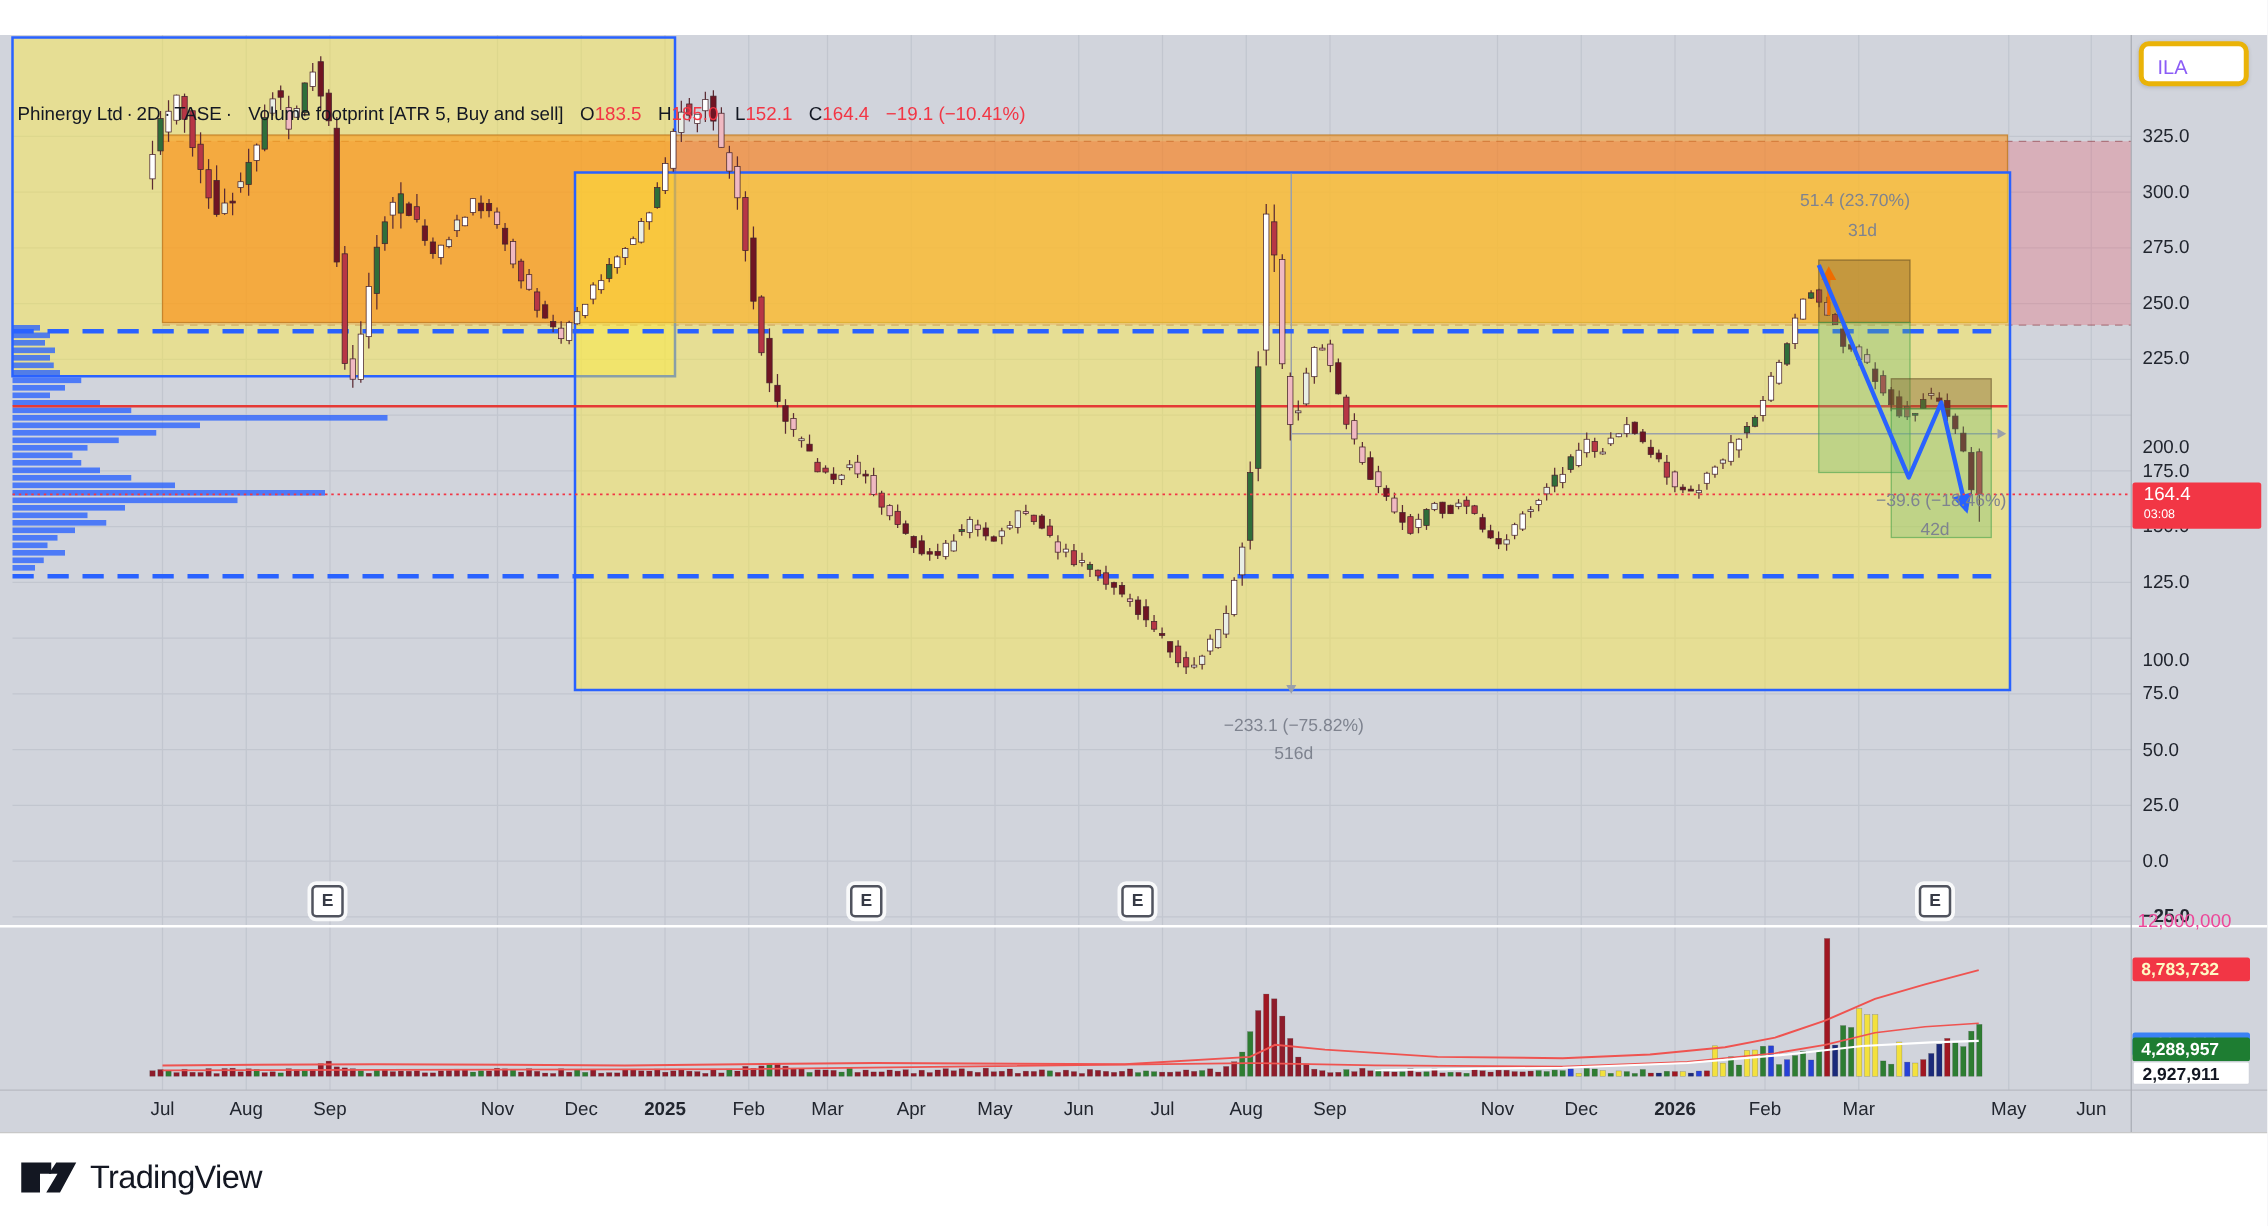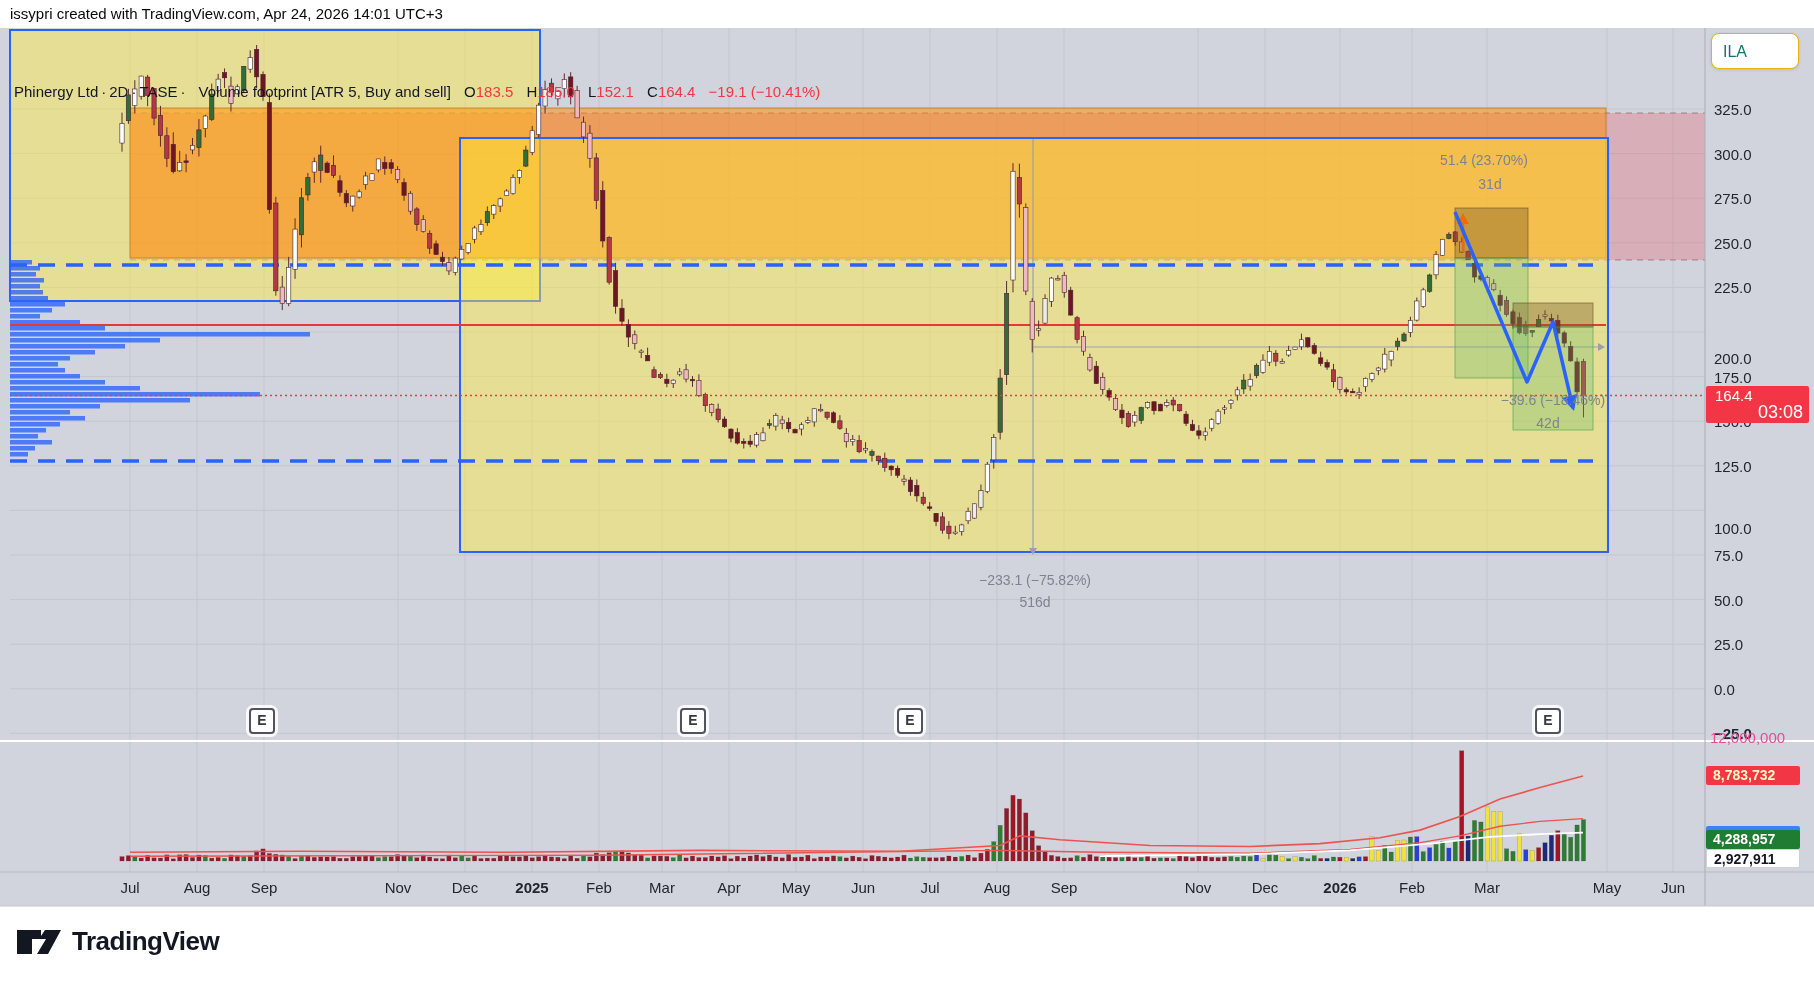--- a/index.html
+++ b/index.html
@@ -6,38 +6,38 @@
   #screen{position:relative;width:1814px;height:981px;background:#ffffff;overflow:hidden;
           font-family:"Liberation Sans",sans-serif;color:#131722;}
   #chart-svg{position:absolute;left:0;top:0;}
   .abs{position:absolute;}
   #attribution{left:10px;top:5px;font-size:15px;color:#0a0a0a;}
   #legend{left:14px;top:39px;font-size:15px;color:#131722;white-space:nowrap;margin-top:44px;}
   #legend .red{color:#f23645;}
   #legend .sp{margin:0 3px;}
   #legend .ind{margin-left:10px;}
   #legend .oh{margin-left:9px;}
-  #symbol-box{left:1711px;top:33px;width:88px;height:36px;background:#fff;border:1px solid #eab308;
+  #symbol-box{left:1711px;top:33px;width:88px;height:36px;background:#fff;border:4px solid #eab308;
       border-radius:8px;box-shadow:0 1px 3px rgba(50,50,70,.15);font-size:16px;line-height:36px;
-      padding-left:11px;box-sizing:border-box;color:#0f766e;}
+      padding-left:11px;box-sizing:border-box;color:#8b5cf6;}
   .price-label{position:absolute;left:1714px;transform:translateY(-50%);font-size:15px;color:#22262f;}
   .time-label{position:absolute;top:879px;transform:translateX(-50%);font-size:15px;color:#22262f;}
   .time-label.bold{font-weight:700;}
   #last-price{left:1706px;top:386px;width:94px;background:#f23645;color:#fff;border-radius:2px;
       padding:2px 0 3px 9px;line-height:16px;font-size:15px;z-index:5;}
-  #last-price .cd{font-size:18px;margin-left:43px;}
+  #last-price .cd{font-size:10px;}
   .vol-box{position:absolute;left:1706px;width:94px;height:19px;line-height:19px;font-size:14px;
       font-weight:700;color:#fff;border-radius:2px;padding-left:7px;box-sizing:border-box;z-index:4;}
   #vol-top-label{left:1710px;top:737px;font-size:15px;color:#ec4899;transform:translateY(-50%);}
   .e-marker{position:absolute;width:22px;height:22px;background:#fff;border:2px solid #50535e;
       border-radius:4px;box-shadow:0 0 0 3px rgba(255,255,255,.85);color:#363a45;font-weight:700;
       font-size:14px;text-align:center;line-height:21px;transform:translate(-50%,0);}
   .ann{position:absolute;transform:translate(-50%,-50%);font-size:14px;color:#7d8term-gray;color:#7e838f;white-space:nowrap;z-index:3;}
   #logo{left:16px;top:926px;display:flex;align-items:center;}
-  #logo-text{font-size:26px;font-weight:700;color:#131722;margin-left:10px;letter-spacing:-0.5px;}
+  #logo-text{font-size:26px;font-weight:400;color:#131722;margin-left:10px;letter-spacing:-0.5px;}
 </style>
 </head>
 <body>
 
 <div id="screen">
   <svg id="chart-svg" width="1814" height="981">
       <rect x="0" y="28" width="1814" height="878" fill="#d1d4dc"></rect>
       <g stroke="#c2c6cf" stroke-width="1">
         <line x1="130" y1="28" x2="130" y2="872"></line>
         <line x1="197" y1="28" x2="197" y2="872"></line>
@@ -826,21 +826,20 @@
       <path d="M1457,224 l6,-11 l6,11 z" fill="#ef6c00"></path>
       <polyline points="1455,212 1527,382 1553,322 1573,408" fill="none" stroke="#2962ff" stroke-width="3.5" stroke-linejoin="round"></polyline>
       <path d="M1562,398 l12,13 l3,-17 z" fill="#2962ff"></path>
       <line x1="10" y1="395.5" x2="1705" y2="395.5" stroke="#f23645" stroke-width="1.5" stroke-dasharray="2 3"></line>
       <line x1="0" y1="741" x2="1814" y2="741" stroke="#ffffff" stroke-width="2"></line>
       <line x1="0" y1="872" x2="1814" y2="872" stroke="#b7bac2" stroke-width="1"></line>
       <line x1="1705" y1="28" x2="1705" y2="906" stroke="#aaadb5" stroke-width="1"></line>
       <line x1="0" y1="906" x2="1814" y2="906" stroke="#c8c8c8" stroke-width="1"></line>
     </svg>
 
-  <div id="attribution" class="abs">issypri created with TradingView.com, Apr 24, 2026 14:01 UTC+3</div>
 
   <div id="legend" class="abs">
     <span>Phinergy Ltd</span><span class="sp">·</span><span>2D</span><span class="sp">·</span><span>TASE</span><span class="sp">·</span><span class="ind">Volume footprint [ATR 5, Buy and sell]</span>
     <span class="oh"><span>O</span><span class="red">183.5</span></span>
     <span class="oh"><span>H</span><span class="red">185.0</span></span>
     <span class="oh"><span>L</span><span class="red">152.1</span></span>
     <span class="oh"><span>C</span><span class="red">164.4</span></span>
     <span class="oh red">−19.1 (−10.41%)</span>
   </div>
 

